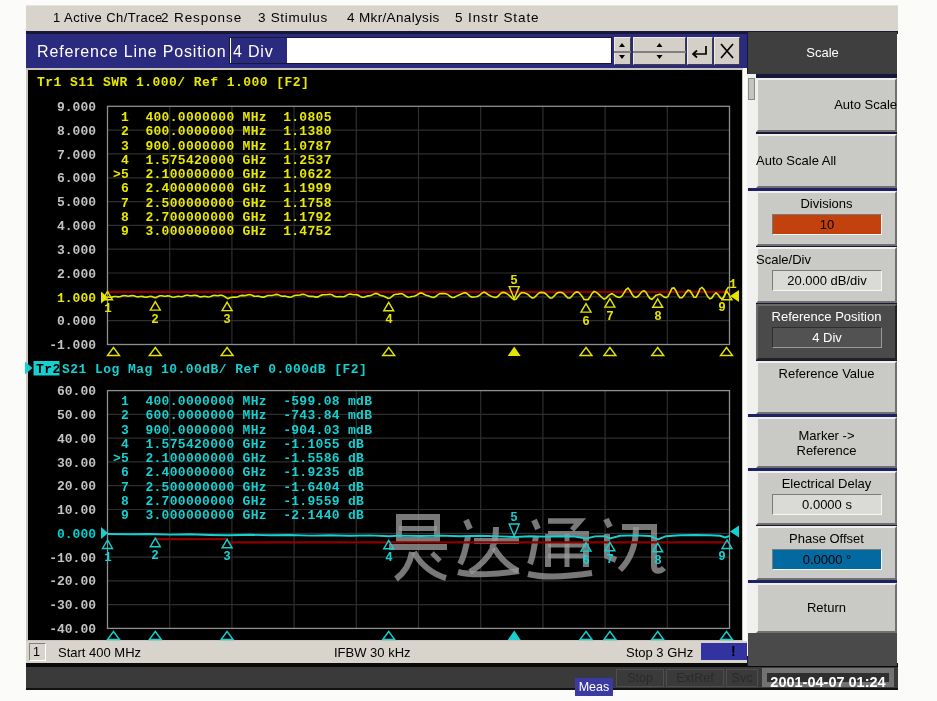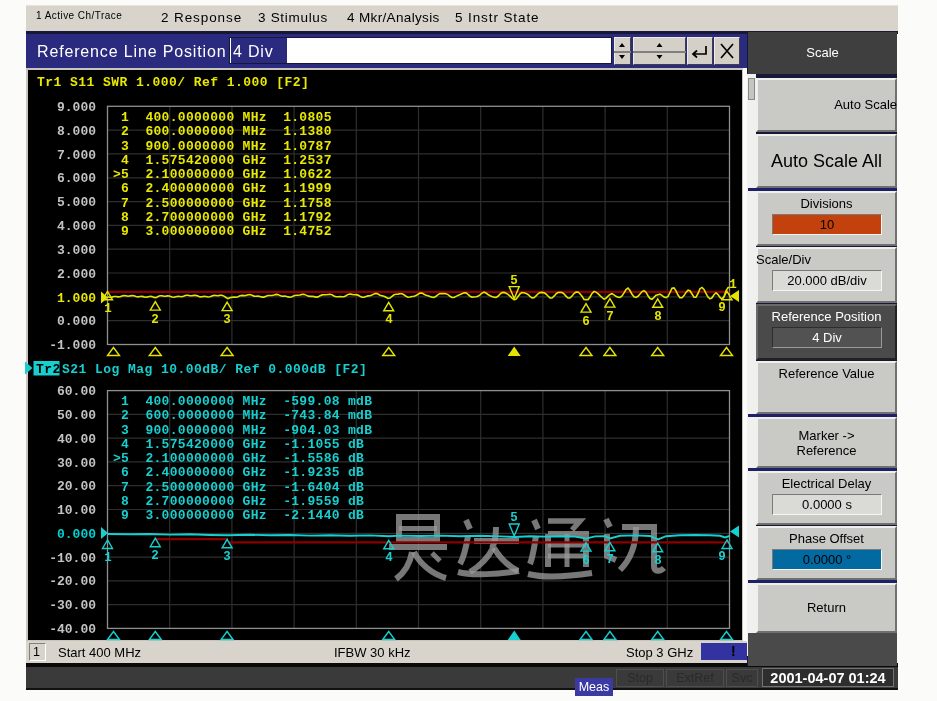--- a/index.html
+++ b/index.html
@@ -1,21 +1,21 @@
 <!DOCTYPE html>
 <html><head><meta charset="utf-8"><style>
 *{margin:0;padding:0;box-sizing:border-box}
 body{width:937px;height:701px;background:#fbfbf9;position:relative;overflow:hidden;
 font-family:"Liberation Sans",sans-serif}
 .abs{position:absolute}
 </style></head><body>
 
 <div class="abs" style="left:26px;top:5px;width:872px;height:26px;background:#d8d4cc;border-top:1px solid #e8e4dc;"></div>
 <div class="abs" style="left:26px;top:31px;width:872px;height:3px;background:#17173a;"></div>
-<div class="abs" style="left:36px;top:10px;font-size:10px;letter-spacing:0.45px;color:#000;">1 Active Ch/Trace</div>
+<div class="abs" style="left:53px;top:10px;font-size:13px;letter-spacing:0.45px;color:#000;">1 Active Ch/Trace</div>
 <div class="abs" style="left:161px;top:10px;font-size:13.5px;letter-spacing:0.9px;color:#000;">2 Response</div>
 <div class="abs" style="left:258px;top:10px;font-size:13.5px;letter-spacing:0.7px;color:#000;">3 Stimulus</div>
 <div class="abs" style="left:347px;top:10px;font-size:13.5px;letter-spacing:0.35px;color:#000;">4 Mkr/Analysis</div>
 <div class="abs" style="left:455px;top:10px;font-size:13.5px;letter-spacing:0.9px;color:#000;">5 Instr State</div>
 
 <div class="abs" style="left:26px;top:34px;width:721px;height:34px;background:#2a2a7e;"></div>
 <div class="abs" style="left:37px;top:43px;font-size:16px;letter-spacing:0.85px;color:#fff;">Reference Line Position</div>
 <div class="abs" style="left:229px;top:37px;width:383px;height:27px;background:#fff;border:1px solid #17173a;"></div>
 <div class="abs" style="left:231px;top:38px;width:56px;height:25px;background:#2a2a7e;"></div>
 <div class="abs" style="left:233px;top:43px;font-size:16px;letter-spacing:0.8px;color:#fff;">4 Div</div>
@@ -221,30 +221,30 @@
 <div class="abs" style="left:626px;top:645px;font-size:13px;color:#000;">Stop 3 GHz</div>
 <div class="abs" style="left:701px;top:643px;width:27px;height:17px;background:#3232a0;color:#fff;font-size:12.5px;text-align:center;line-height:17px;padding-left:48px;">Cor</div>
 <div class="abs" style="left:731px;top:643px;font-size:14px;font-weight:bold;color:#000;">!</div>
 
 <div class="abs" style="left:26px;top:663px;width:872px;height:4px;background:#0a0a0a;"></div>
 <div class="abs" style="left:26px;top:667px;width:872px;height:23px;background:#3a3a3a;border-bottom:2px solid #111;"></div>
 <div class="abs" style="left:575px;top:669px;width:38px;height:18px;background:#3a3aa2;color:#fff;font-size:12.5px;text-align:center;line-height:18px;margin-top:9px;">Meas</div>
 <div class="abs" style="left:616px;top:669px;width:48px;height:18px;border:1px solid #4e4e4e;color:#2a2a2a;font-size:12.5px;text-align:center;line-height:17px;">Stop</div>
 <div class="abs" style="left:666px;top:669px;width:58px;height:18px;border:1px solid #4e4e4e;color:#2a2a2a;font-size:12.5px;text-align:center;line-height:17px;">ExtRef</div>
 <div class="abs" style="left:726px;top:669px;width:32px;height:18px;border:1px solid #4e4e4e;color:#2a2a2a;font-size:12.5px;text-align:center;line-height:17px;">Svc</div>
-<div class="abs" style="left:762px;top:668px;width:132px;height:19px;background:#2e2e2e;border:1px solid #737373;color:#fff;font-size:14.5px;font-weight:bold;text-align:center;line-height:19px;">2001-04-07 01:24</div>
+<div class="abs" style="left:762px;top:668px;width:132px;height:19px;background:#2e2e2e;border:5px solid #737373;color:#fff;font-size:14.5px;font-weight:bold;text-align:center;line-height:19px;">2001-04-07 01:24</div>
 
 <div class="abs" style="left:747px;top:32px;width:150px;height:634px;background:#17173a;"></div>
 <div class="abs" style="left:748px;top:32px;width:149px;height:42px;background:#3f3f3f;color:#fff;font-size:13px;text-align:center;line-height:42px;">Scale</div>
 <div class="abs" style="left:747px;top:74px;width:9px;height:582px;background:#f0f0ee;"></div>
 <div class="abs" style="left:748px;top:78px;width:7px;height:22px;background:#c4c4c0;border:1px solid #888;"></div>
 <div class="abs" style="left:756px;top:78px;width:141px;height:54px;background:#c9c9c5;border:2px solid #707070;border-top-color:#efefec;border-left-color:#efefec;border-bottom-color:#707070;border-right-color:#707070;"></div>
 <div class="abs" style="left:756px;top:78px;width:141px;height:54px;color:#000;font-size:13px;text-align:right;line-height:54px;">Auto Scale</div>
 <div class="abs" style="left:756px;top:134px;width:141px;height:54px;background:#c9c9c5;border:2px solid #707070;border-top-color:#efefec;border-left-color:#efefec;border-bottom-color:#707070;border-right-color:#707070;"></div>
-<div class="abs" style="left:756px;top:134px;width:141px;height:40px;color:#000;font-size:18px;text-align:center;line-height:54px;">Auto Scale All</div>
+<div class="abs" style="left:756px;top:134px;width:141px;height:40px;color:#000;font-size:13px;line-height:54px;">Auto Scale All</div>
 <div class="abs" style="left:748px;top:188px;width:149px;height:3px;background:#202066;"></div>
 <div class="abs" style="left:756px;top:191px;width:141px;height:55px;background:#c9c9c5;border:2px solid #707070;border-top-color:#efefec;border-left-color:#efefec;border-bottom-color:#707070;border-right-color:#707070;"></div>
 <div class="abs" style="left:756px;top:196px;width:141px;color:#000;font-size:13px;text-align:center;">Divisions</div>
 <div class="abs" style="left:772px;top:214px;width:110px;height:21px;background:#c2410c;border:1px solid #7a7a7a;border-bottom-color:#f6f6f2;border-right-color:#f6f6f2;color:#000;font-size:13px;text-align:center;line-height:19px;">10</div>
 <div class="abs" style="left:756px;top:247px;width:141px;height:56px;background:#c9c9c5;border:2px solid #707070;border-top-color:#efefec;border-left-color:#efefec;border-bottom-color:#707070;border-right-color:#707070;"></div>
 <div class="abs" style="left:756px;top:252px;width:141px;color:#000;font-size:13px;">Scale/Div</div>
 <div class="abs" style="left:772px;top:270px;width:110px;height:21px;background:#dadad6;border:1px solid #7a7a7a;border-bottom-color:#f6f6f2;border-right-color:#f6f6f2;color:#000;font-size:13px;text-align:center;line-height:19px;">20.000 dB/div</div>
 <div class="abs" style="left:756px;top:304px;width:141px;height:56px;background:#4a4a4a;border:2px solid #707070;border-top-color:#6a6a6a;border-left-color:#6a6a6a;border-bottom-color:#222;border-right-color:#222;"></div>
 <div class="abs" style="left:756px;top:309px;width:141px;color:#fff;font-size:13px;text-align:center;">Reference Position</div>
 <div class="abs" style="left:772px;top:327px;width:110px;height:21px;background:#525252;border:1px solid #2e2e2e;border-bottom-color:#9a9a9a;border-right-color:#9a9a9a;color:#fff;font-size:13px;text-align:center;line-height:19px;">4 Div</div>

